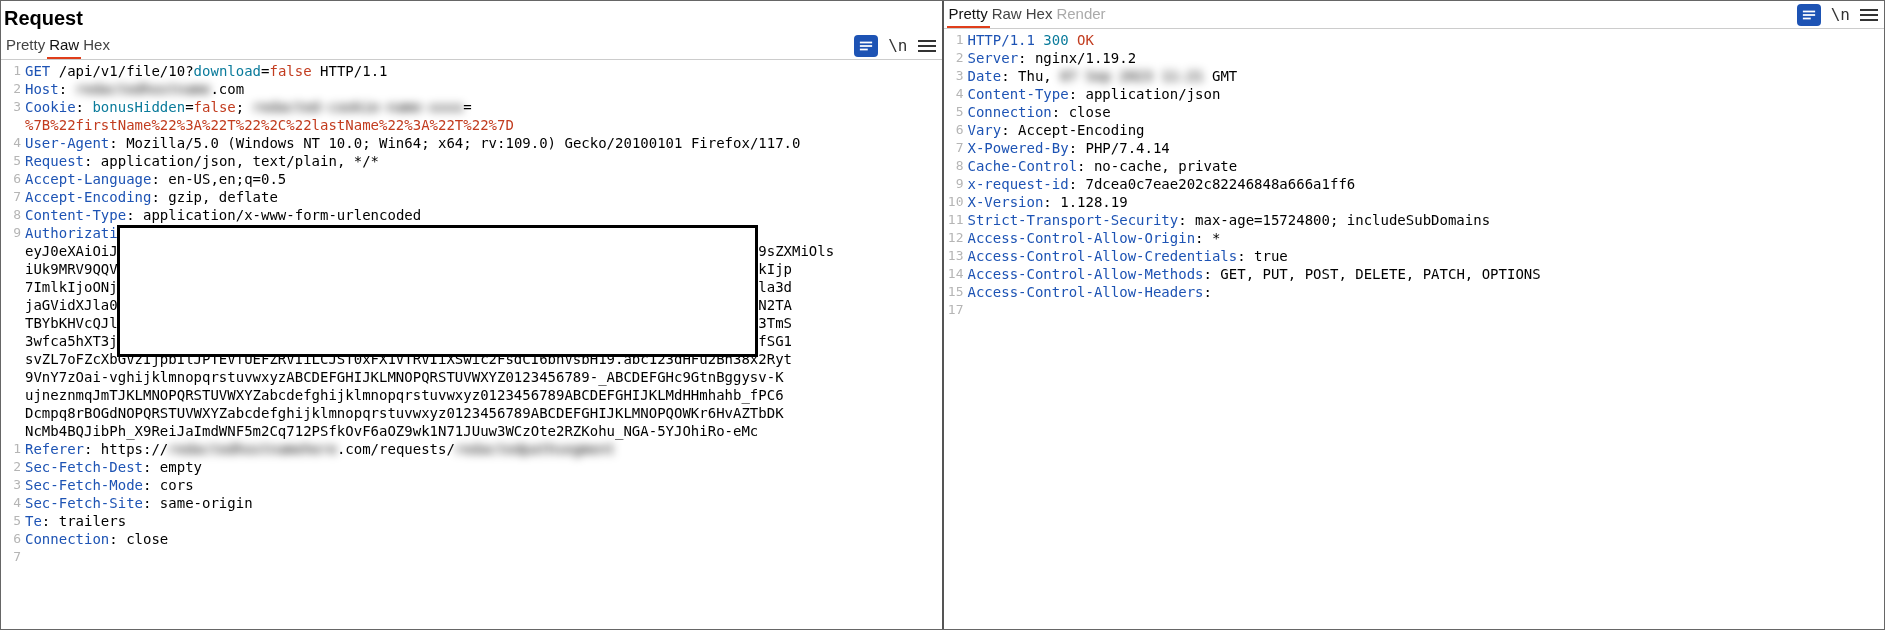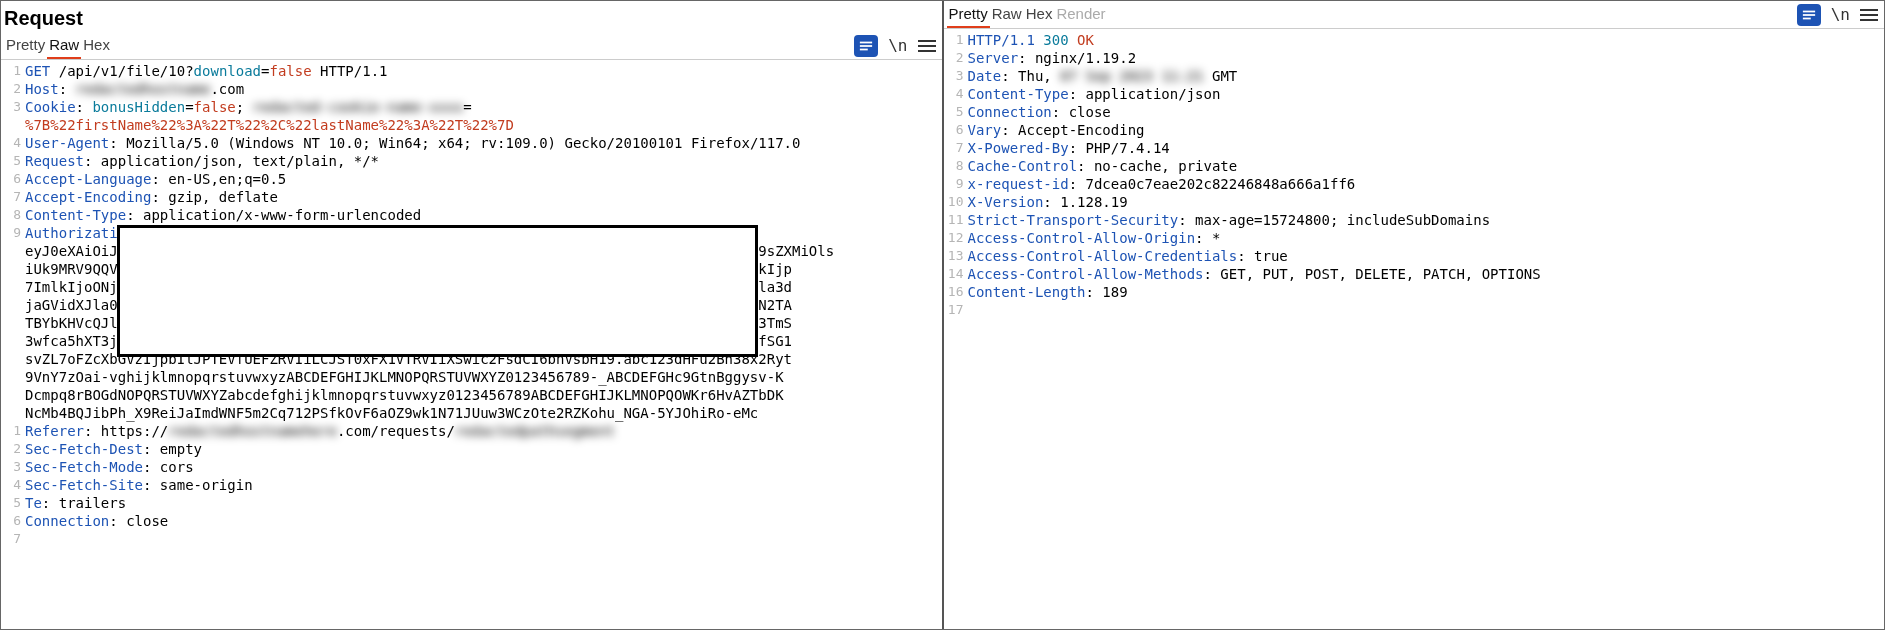--- a/index.html
+++ b/index.html
@@ -79,20 +79,21 @@
         <div class="line"><div class="gut">8</div><div class="txt"><span class="hn">Content-Type</span><span class="pl">: application/x-www-form-urlencoded</span></div></div>
         <div class="line"><div class="gut">9</div><div class="txt"><span class="hn">Authorization</span><span class="pl">: Bearer</span></div></div>
         <div class="line"><div class="gut"></div><div class="txt"><span class="pl">eyJ0eXAiOiJKV1QiLCJhbGciOiJSUzI1NiJ9.eyJpYXQiOjE2OTQxMDQ5MDcsImV4cCI6MTY5NDEwODUwNywicm9sZXMiOls</span></div></div>
         <div class="line"><div class="gut"></div><div class="txt"><span class="pl">iUk9MRV9QQVlFUiIsIlJPTEVfVVNFUiJdLCJ1c2VybmFtZSI6InRlc3RAZXhhbXBsZS5jb20iLCJ1c60aWNhdGVkIjp</span></div></div>
         <div class="line"><div class="gut"></div><div class="txt"><span class="pl">7ImlkIjoONjgsInVzZXJuYW1lIjoidGVzdEBleGFtcGxlLmNvbSIsImZpcnN0TmFtZSI6IlQiLCJsYFpbCI6Imtla3d</span></div></div>
         <div class="line"><div class="gut"></div><div class="txt"><span class="pl">jaGVidXJla0BnbWFpbC5jb20iLCJpc0FjdGl2ZSI6dHJ1ZSwiY3JlYXRlZEF0IjoiMjAyMy0wOS0wNdediGqmM5N2TA</span></div></div>
         <div class="line"><div class="gut"></div><div class="txt"><span class="pl">TBYbKHVcQJlYXRlZEJ5Ijp7ImlkIjo0NjgsInVzZXJuYW1lIjoidGVzdEBleGFtcGxlLmNvbSJ9LCJTOJ-mQqMz3TmS</span></div></div>
         <div class="line"><div class="gut"></div><div class="txt"><span class="pl">3wfca5hXT3jZSI6IlVTRVJfQ1JFQVRFRCIsImxhc3RMb2dpbkF0IjoiMjAyMy0wOS0wNyAxMToyMTola9P39M1hfSG1</span></div></div>
         <div class="line"><div class="gut"></div><div class="txt"><span class="pl">svZL7oFZcXbGVzIjpbIlJPTEVfUEFZRVIiLCJST0xFX1VTRVIiXSwic2FsdCI6bnVsbH19.abc123dHFu2Bh38x2Ryt</span></div></div>
         <div class="line"><div class="gut"></div><div class="txt"><span class="pl">9VnY7zOai-vghijklmnopqrstuvwxyzABCDEFGHIJKLMNOPQRSTUVWXYZ0123456789-_ABCDEFGHc9GtnBggysv-K</span></div></div>
+        <div class="line"><div class="gut"></div><div class="txt"><span class="pl">ujneznmqJmTJKLMNOPQRSTUVWXYZabcdefghijklmnopqrstuvwxyz0123456789ABCDEFGHIJKLMdHHmhahb_fPC6</span></div></div>
         <div class="line"><div class="gut"></div><div class="txt"><span class="pl">Dcmpq8rBOGdNOPQRSTUVWXYZabcdefghijklmnopqrstuvwxyz0123456789ABCDEFGHIJKLMNOPQOWKr6HvAZTbDK</span></div></div>
         <div class="line"><div class="gut"></div><div class="txt"><span class="pl">NcMb4BQJibPh_X9ReiJaImdWNF5m2Cq712PSfkOvF6aOZ9wk1N71JUuw3WCzOte2RZKohu_NGA-5YJOhiRo-eMc</span></div></div>
         <div class="line"><div class="gut">1</div><div class="txt"><span class="hn">Referer</span><span class="pl">: https://</span><span class="blur pl">redactedhostnamehere</span><span class="pl">.com/requests/</span><span class="blur pl">redactedpathsegment</span></div></div>
         <div class="line"><div class="gut">2</div><div class="txt"><span class="hn">Sec-Fetch-Dest</span><span class="pl">: empty</span></div></div>
         <div class="line"><div class="gut">3</div><div class="txt"><span class="hn">Sec-Fetch-Mode</span><span class="pl">: cors</span></div></div>
         <div class="line"><div class="gut">4</div><div class="txt"><span class="hn">Sec-Fetch-Site</span><span class="pl">: same-origin</span></div></div>
         <div class="line"><div class="gut">5</div><div class="txt"><span class="hn">Te</span><span class="pl">: trailers</span></div></div>
         <div class="line"><div class="gut">6</div><div class="txt"><span class="hn">Connection</span><span class="pl">: close</span></div></div>
         <div class="line"><div class="gut">7</div><div class="txt"><span class="pl"></span></div></div>
       </div>
@@ -130,18 +131,18 @@
         <div class="line"><div class="gut">5</div><div class="txt"><span class="hn">Connection</span><span class="pl">: close</span></div></div>
         <div class="line"><div class="gut">6</div><div class="txt"><span class="hn">Vary</span><span class="pl">: Accept-Encoding</span></div></div>
         <div class="line"><div class="gut">7</div><div class="txt"><span class="hn">X-Powered-By</span><span class="pl">: PHP/7.4.14</span></div></div>
         <div class="line"><div class="gut">8</div><div class="txt"><span class="hn">Cache-Control</span><span class="pl">: no-cache, private</span></div></div>
         <div class="line"><div class="gut">9</div><div class="txt"><span class="hn">x-request-id</span><span class="pl">: 7dcea0c7eae202c82246848a666a1ff6</span></div></div>
         <div class="line"><div class="gut">10</div><div class="txt"><span class="hn">X-Version</span><span class="pl">: 1.128.19</span></div></div>
         <div class="line"><div class="gut">11</div><div class="txt"><span class="hn">Strict-Transport-Security</span><span class="pl">: max-age=15724800; includeSubDomains</span></div></div>
         <div class="line"><div class="gut">12</div><div class="txt"><span class="hn">Access-Control-Allow-Origin</span><span class="pl">: *</span></div></div>
         <div class="line"><div class="gut">13</div><div class="txt"><span class="hn">Access-Control-Allow-Credentials</span><span class="pl">: true</span></div></div>
         <div class="line"><div class="gut">14</div><div class="txt"><span class="hn">Access-Control-Allow-Methods</span><span class="pl">: GET, PUT, POST, DELETE, PATCH, OPTIONS</span></div></div>
-        <div class="line"><div class="gut">16</div><div class="txt"><span class="hn">Content-Length</span><span class="pl">: 189</span></div></div>
+        <div class="line"><div class="gut">15</div><div class="txt"><span class="hn">Access-Control-Allow-Headers</span><span class="pl">:</span></div></div>
         <div class="line"><div class="gut">17</div><div class="txt"><span class="pl"></span></div></div>
       </div>
   </div>
 
 </div>
 
 </body></html>

